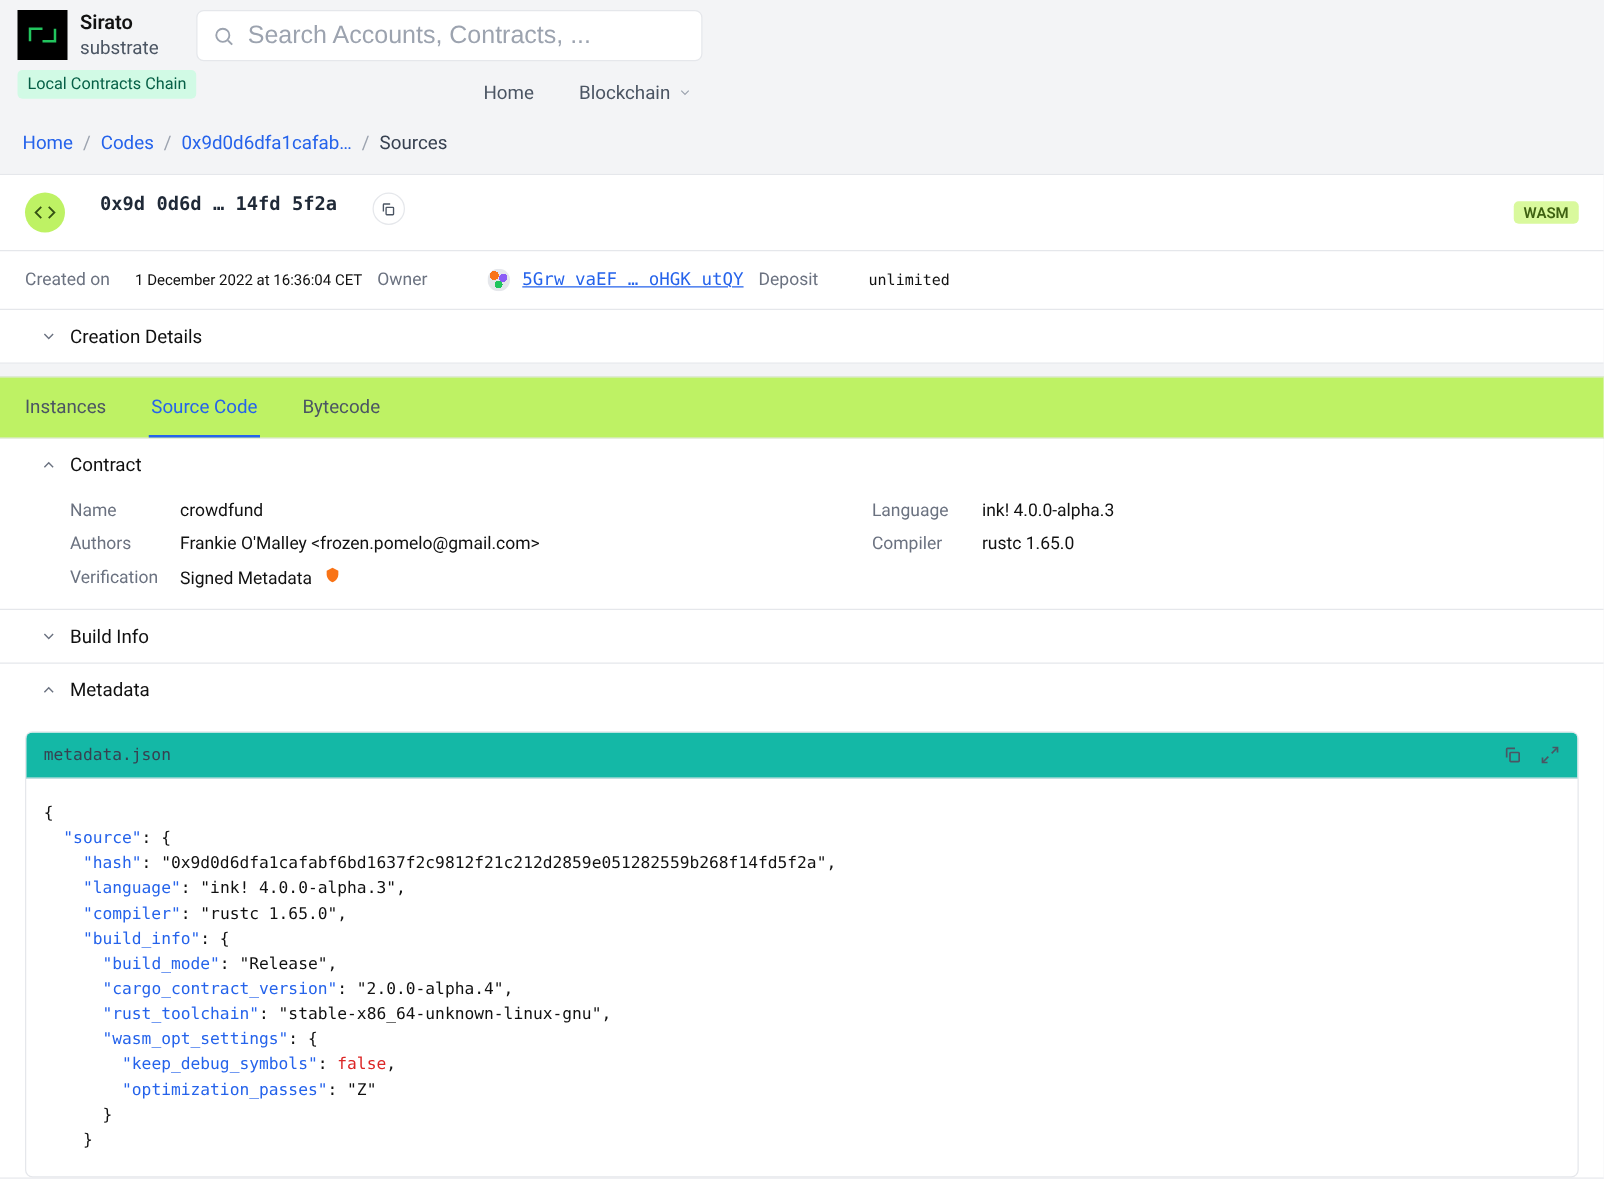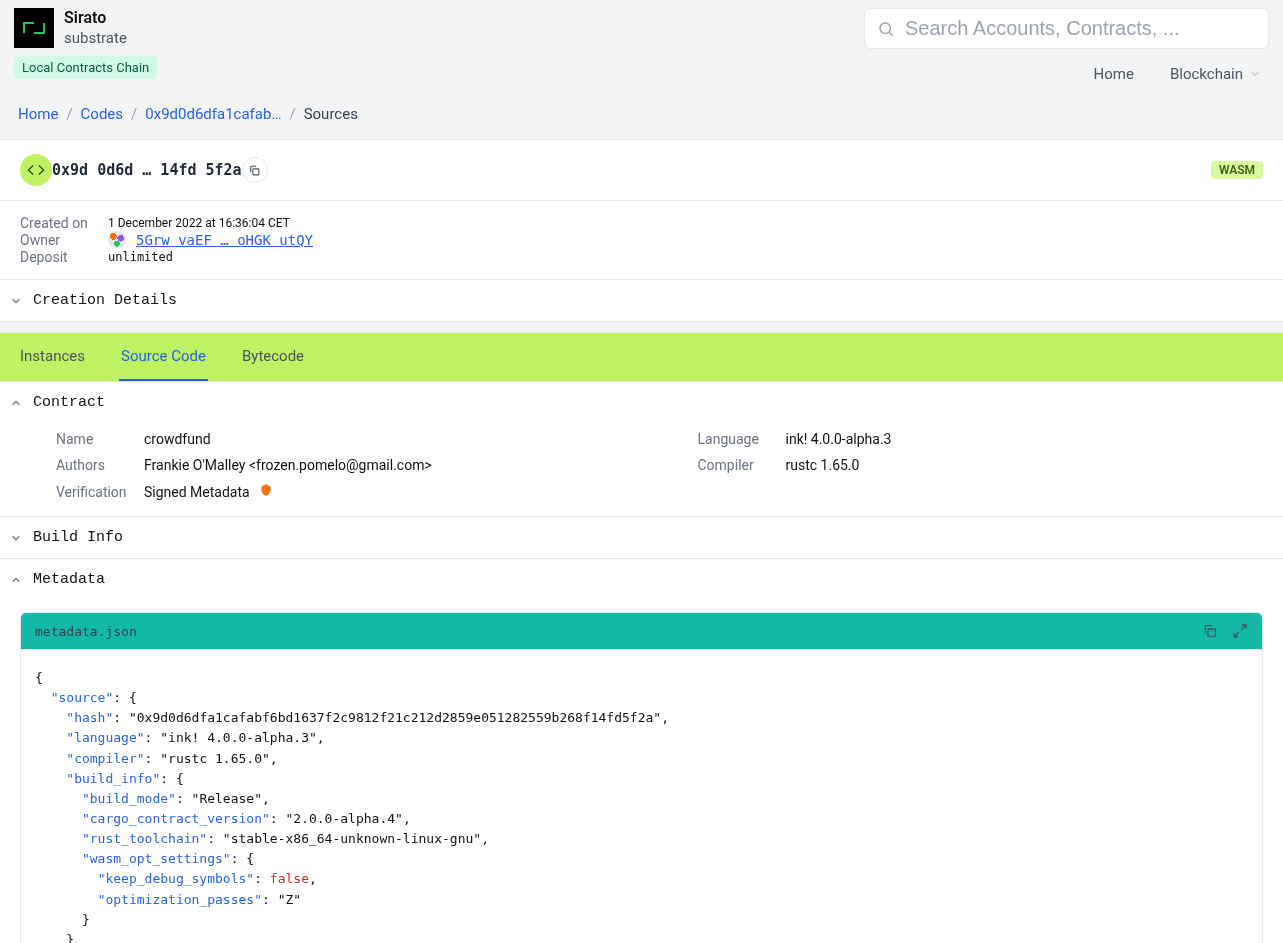--- a/index.html
+++ b/index.html
@@ -1,50 +1,50 @@
 <!DOCTYPE html>
 <html><head>
 <meta charset="utf-8">
 <style>
 * { box-sizing: border-box; margin: 0; padding: 0; }
 body { font-family: -apple-system, BlinkMacSystemFont, "Segoe UI", Roboto, sans-serif; background: #f3f4f6; color: #1f2937; font-size: 14px; }
-.header { display: flex; justify-content: space-between; align-items: flex-start; padding: 8px 14px 0; }
+.header { display: flex; align-items: flex-start; padding: 8px 14px 0; }
 .header-left { display: flex; flex-direction: column; gap: 8px; }
 .brand { display: flex; align-items: center; gap: 10px; }
 .logo { width: 40px; height: 40px; background: #000; display: flex; align-items: center; justify-content: center; color: #22c55e; }
 .brand-text { display: flex; flex-direction: column; line-height: 1.3; }
 .brand-title { font-weight: 600; font-size: 16px; color: #111; }
 .brand-sub { font-size: 15px; color: #4b5563; }
 .chain-badge { background: #d1fae5; color: #065f46; padding: 4px 8px; border-radius: 4px; font-size: 13px; width: fit-content; }
 .header-right { display: flex; flex-direction: column; align-items: flex-end; gap: 16px; }
 .search-box { width: 405px; background: #fff; border: 1px solid #e5e7eb; border-radius: 6px; display: flex; align-items: center; padding: 8px 12px; gap: 10px; }
 .search-box input { border: none; outline: none; font-size: 20px; flex: 1; color: #374151; }
 .search-box input::placeholder { color: #9ca3af; }
 .nav { display: flex; gap: 36px; padding-right: 8px; }
 .nav-item { color: #4b5563; font-size: 15px; cursor: pointer; display: flex; align-items: center; gap: 6px; }
 .breadcrumb { padding: 22px 18px 16px; display: flex; gap: 8px; font-size: 15px; }
 .breadcrumb a { color: #2563eb; text-decoration: none; }
 .breadcrumb .sep { color: #9ca3af; }
 .breadcrumb .current { color: #374151; }
 .panel { background: #fff; border-top: 1px solid #e5e7eb; border-bottom: 1px solid #e5e7eb; }
 .hash-row { display: flex; align-items: center; justify-content: space-between; padding: 14px 20px; border-bottom: 1px solid #e5e7eb; }
-.hash-left { display: flex; align-items: center; gap: 0; }
+.hash-left { display: flex; gap: 28px; }
 .code-icon { width: 32px; height: 32px; border-radius: 50%; background: #bef264; display: flex; align-items: center; justify-content: center; color: #365314; }
 .hash-text { font-family: "SF Mono", Monaco, Consolas, monospace; font-weight: 600; font-size: 15px; }
 .copy-btn { width: 26px; height: 26px; border: 1px solid #e5e7eb; border-radius: 50%; display: flex; align-items: center; justify-content: center; cursor: pointer; background: #fff; }
 .wasm-badge { background: #d9f99d; color: #3f6212; padding: 2px 8px; border-radius: 4px; font-size: 12px; font-weight: 600; }
-.meta-grid { padding: 14px 20px; display: flex; flex-direction: column; }
+.meta-grid { padding: 14px 20px; display: flex; flex-direction: row; gap: 12px; }
 .meta-row { display: flex; align-items: center; }
 .meta-label { width: 88px; color: #6b7280; font-size: 14px; }
 .meta-value { color: #111; font-size: 12px; }
 .owner-val { display: flex; align-items: center; gap: 10px; }
 .identicon { width: 18px; height: 18px; border-radius: 50%; background: radial-gradient(circle at 30% 30%, #f97316 20%, transparent 20%), radial-gradient(circle at 70% 40%, #8b5cf6 20%, transparent 20%), radial-gradient(circle at 50% 70%, #22c55e 20%, transparent 20%), #e5e7eb; }
 .owner-link { color: #2563eb; font-family: "SF Mono", Monaco, Consolas, monospace; font-size: 14px; }
 .mono { font-family: "SF Mono", Monaco, Consolas, monospace; }
-.section-head { display: flex; align-items: center; gap: 10px; padding: 12px 9px; cursor: pointer; border-top: 1px solid #e5e7eb; font-family: Liberation Mono, monospace; }
+.section-head { display: flex; align-items: center; gap: 10px; padding: 12px 32px; cursor: pointer; border-top: 1px solid #e5e7eb; }
 .section-head.no-top { border-top: none; }
 .chev { color: #6b7280; }
 .section-title { font-size: 15px; color: #111; }
 .tabs { display: flex; gap: 32px; padding: 0 18px; border-top: 1px solid #e5e7eb; border-bottom: 1px solid #e5e7eb; background: #bef264; margin-top: 10px; }
 .tab { padding: 14px 2px; color: #4b5563; font-size: 15px; cursor: pointer; border-bottom: 2px solid transparent; }
 .tab.active { color: #2563eb; border-bottom-color: #2563eb; }
 .contract-section { background: #fff; border-bottom: 1px solid #e5e7eb; }
 .contract-grid { display: flex; padding: 8px 20px 16px; gap: 40px; }
 .contract-col { flex: 1; display: flex; flex-direction: column; gap: 10px; }
 .crow { display: flex; align-items: center; margin-left: 36px; }

